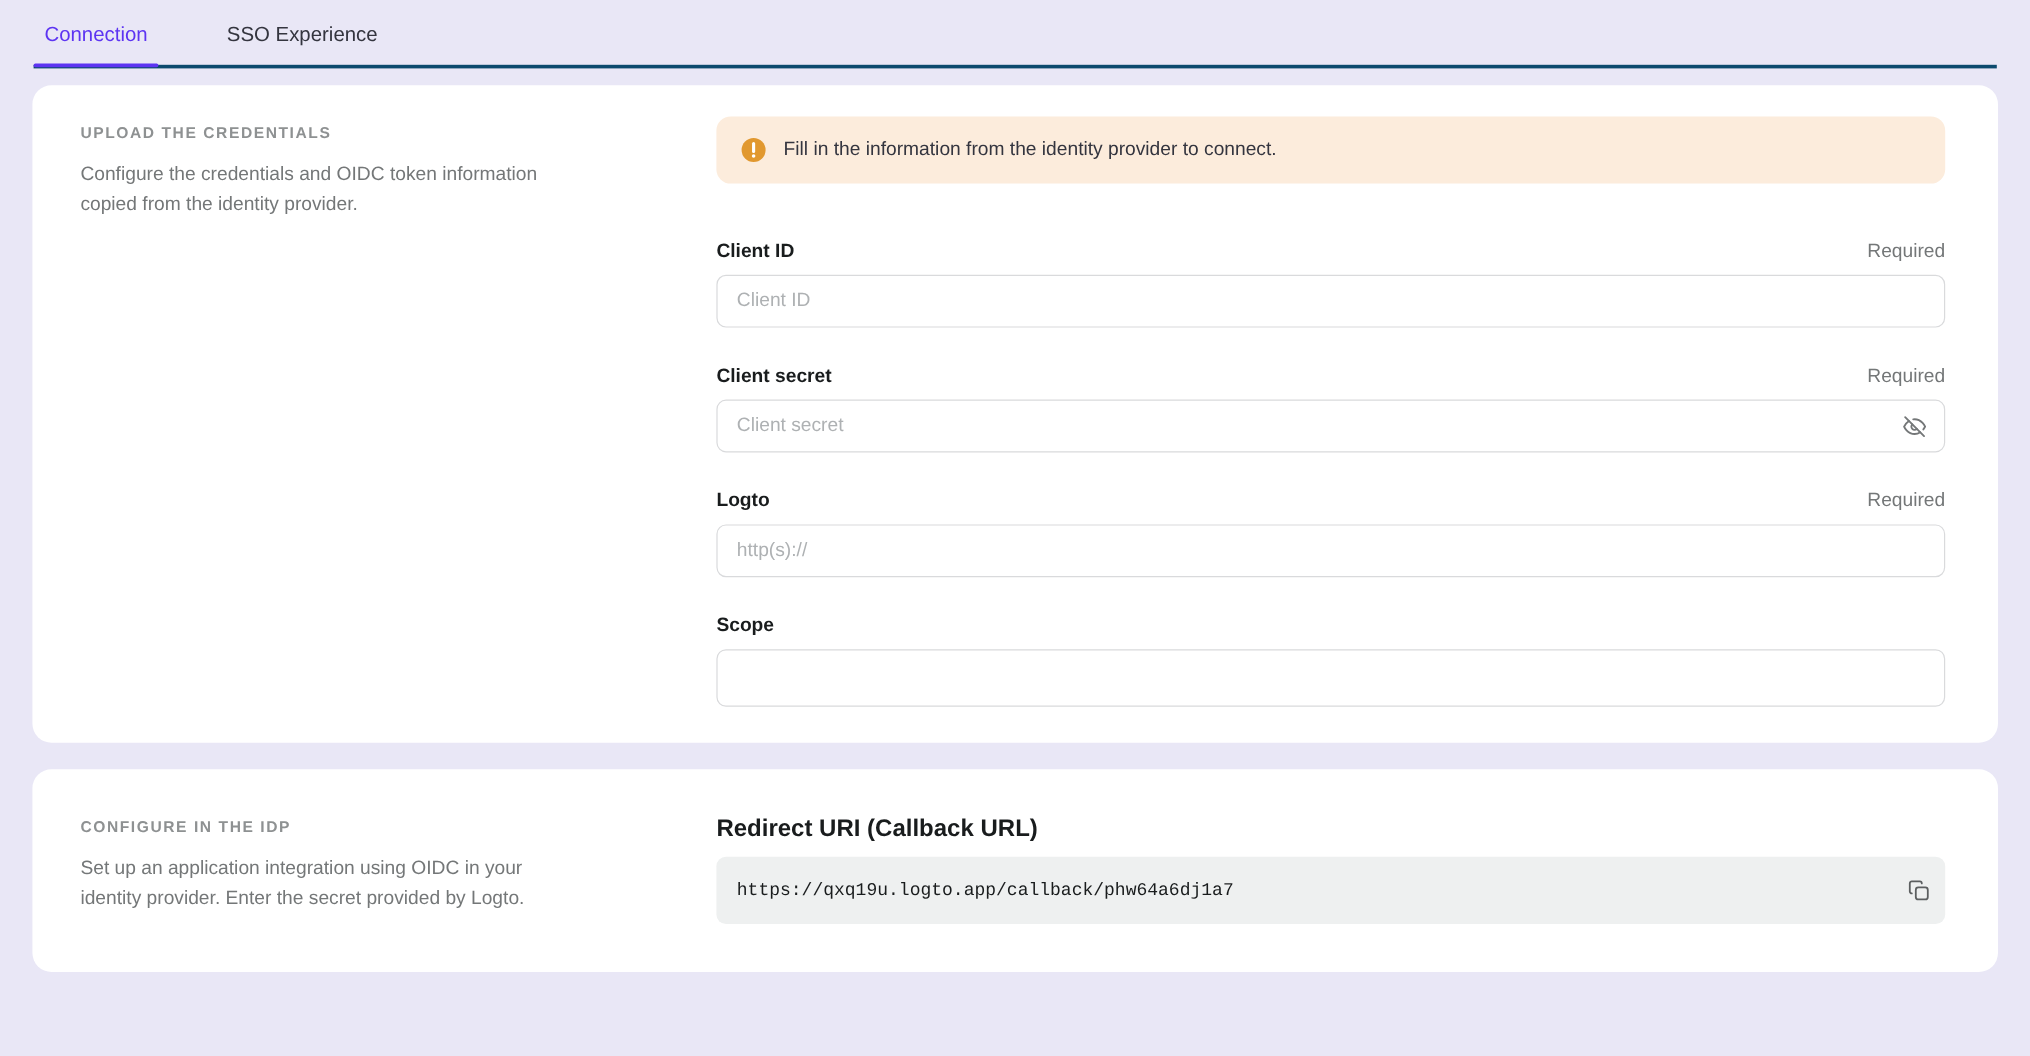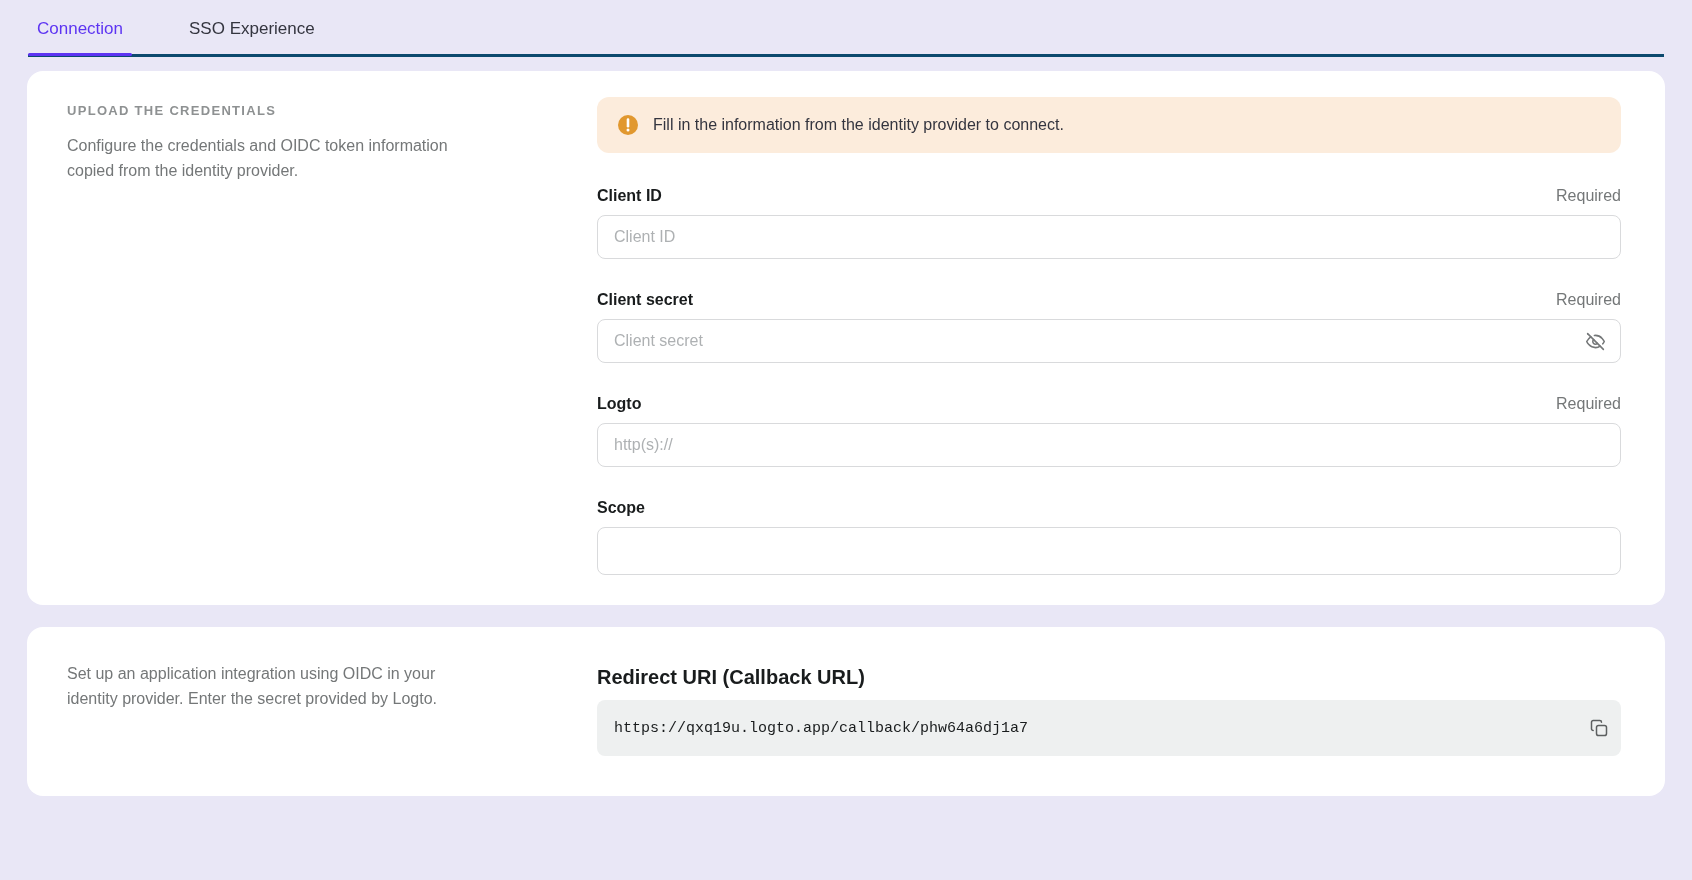--- a/index.html
+++ b/index.html
@@ -72,21 +72,21 @@
   .col-right { flex: 1; min-width: 0; }
 
   
   .alert {
     display: flex;
     align-items: center;
     gap: 14px;
     background: #fcecdc;
     border-radius: 12px;
     padding: 17px 20px;
-    margin-bottom: 34px;
+    margin-bottom: 48px;
     font-size: 16px;
     color: #34353f;
   }
   .alert svg { flex: none; display: block; }
 
   
   .field { margin-bottom: 32px; }
   .field:last-child { margin-bottom: 0; }
   .field-head {
     display: flex;
@@ -214,20 +214,21 @@
         <span class="field-label">Scope</span>
       </div>
       <input class="text-input tall" type="text" placeholder="" style="">
     </div>
 
   </div>
 </section>
 
 <section class="card second">
   <div class="col-left">
+    <div class="section-title">CONFIGURE IN THE IDP</div>
     <div class="section-desc">Set up an application integration using OIDC in your identity provider. Enter the secret provided by Logto.</div>
   </div>
   <div class="col-right">
     <div class="uri-label">Redirect URI (Callback URL)</div>
     <div class="copy-box">
       <span class="mono">https://qxq19u.logto.app/callback/phw64a6dj1a7</span>
       <button class="icon-btn">
         <svg width="20" height="20" viewBox="0 0 24 24" fill="none" stroke="#5c5f60" stroke-width="1.8" stroke-linecap="round" stroke-linejoin="round">
           <rect x="9" y="9" width="12" height="12" rx="2.5"></rect>
           <path d="M5 15c-1.1 0-2-.9-2-2V5c0-1.1.9-2 2-2h8c1.1 0 2 .9 2 2"></path>

